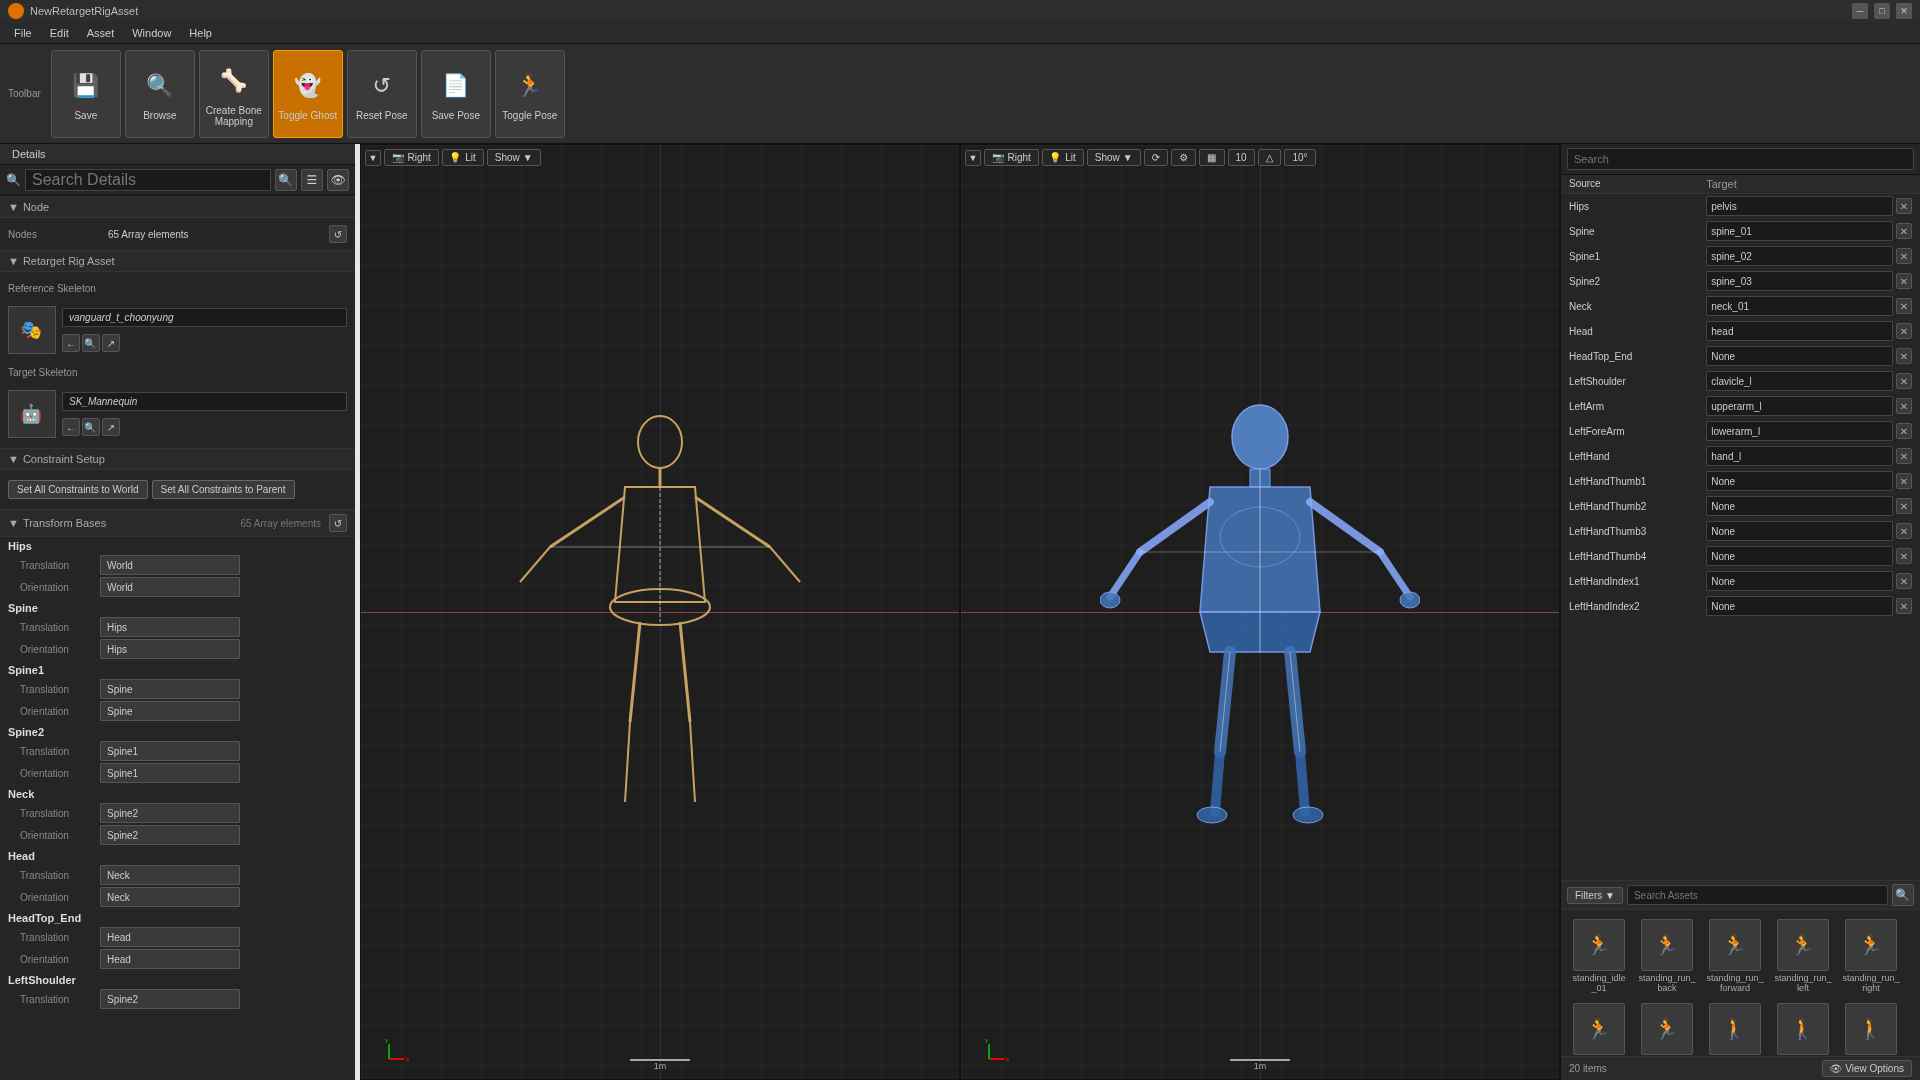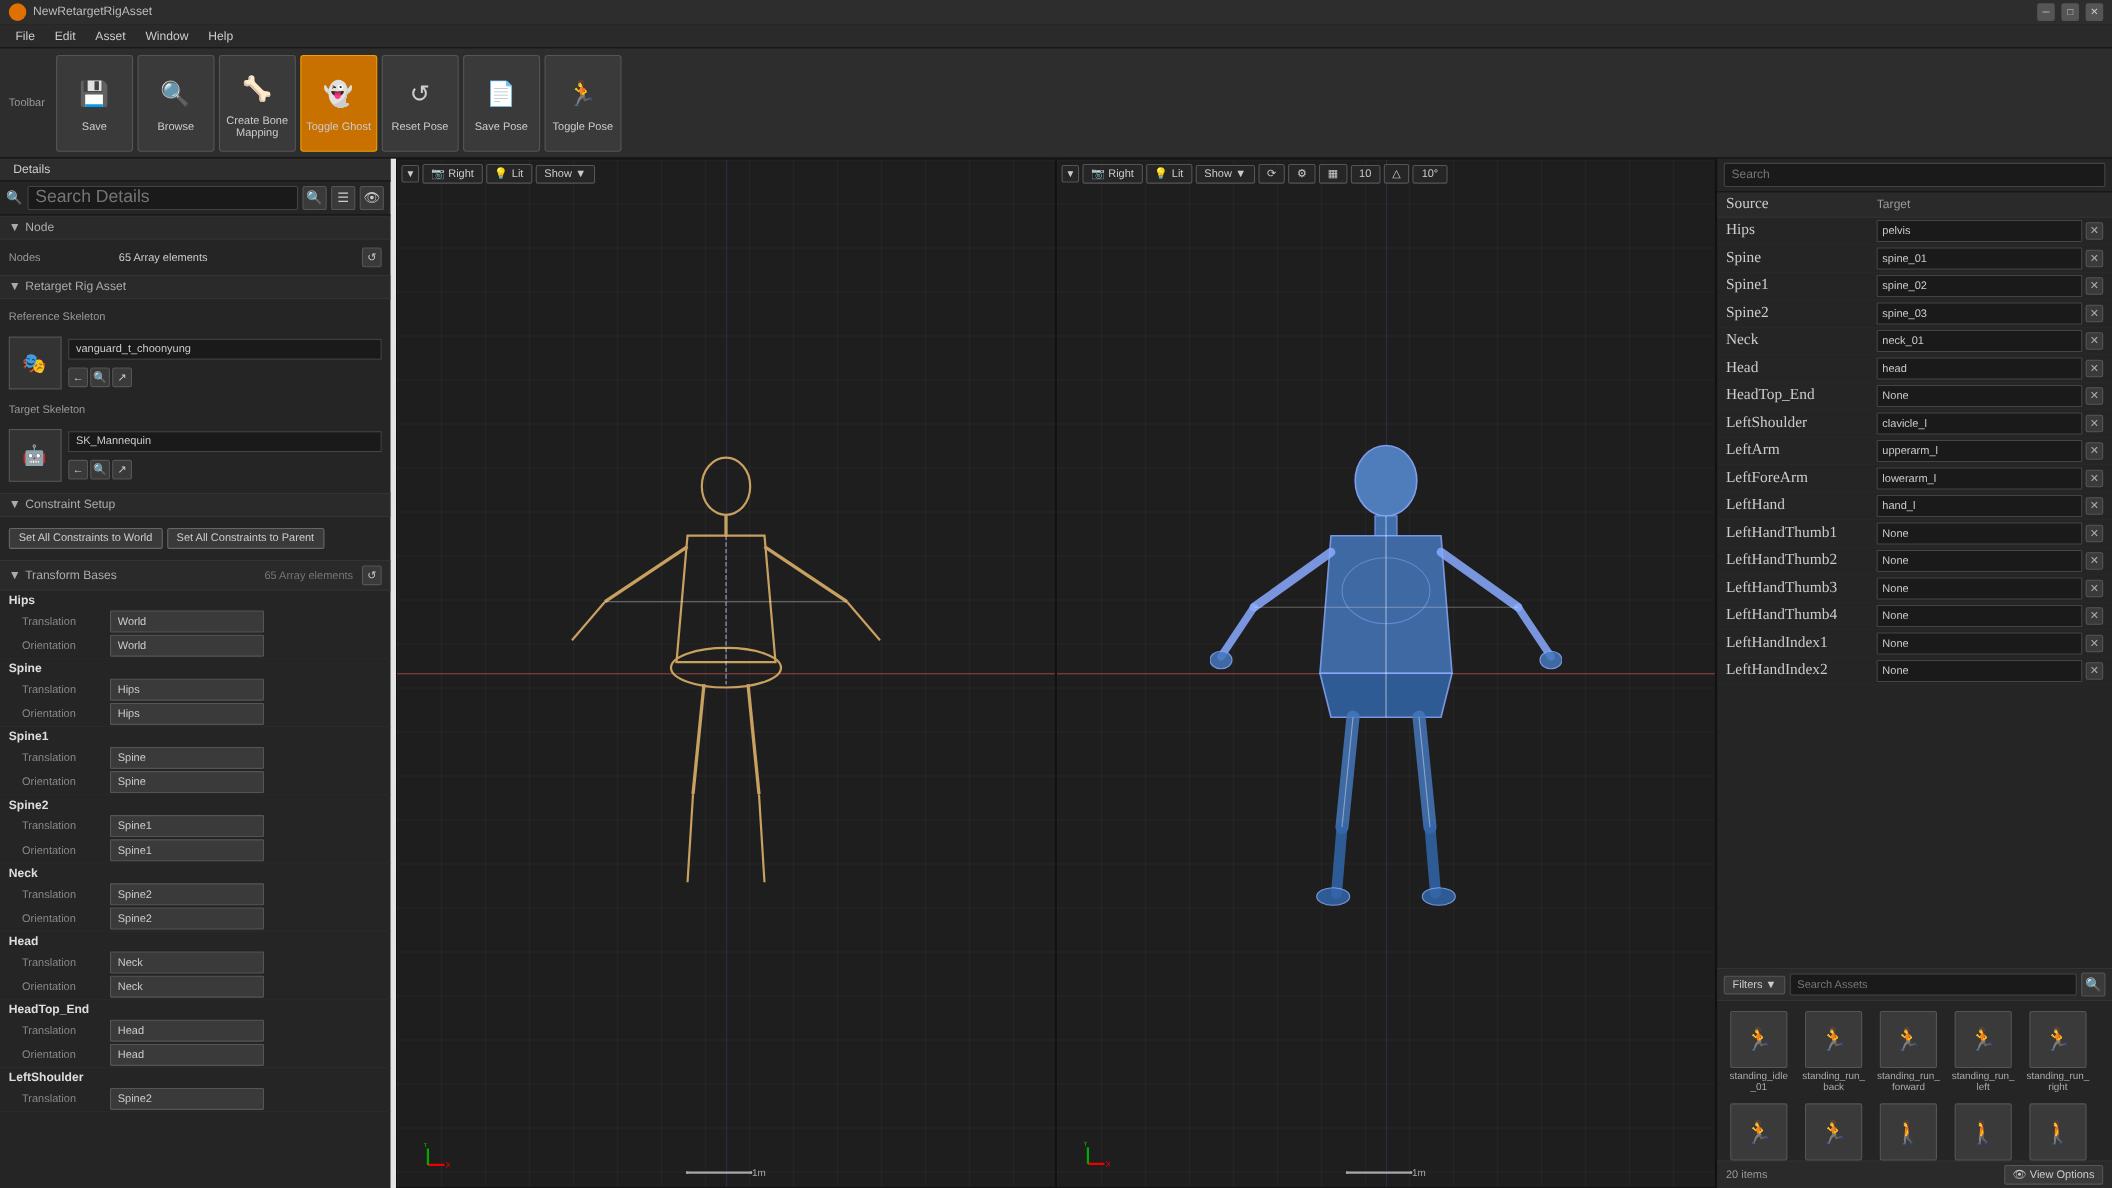--- a/index.html
+++ b/index.html
@@ -209,20 +209,21 @@
     .asset-name-box {
       flex: 1;
       background: #1a1a1a;
       border: 1px solid #444;
       padding: 3px 6px;
       font-size: 10px;
       color: #ccc;
       height: 22px;
       display: flex;
       align-items: center;
+      font-style: italic;
     }
     .asset-controls {
       display: flex;
       gap: 2px;
       margin-top: 4px;
     }
     .asset-ctrl-btn {
       width: 18px; height: 18px;
       background: #3a3a3a;
       border: 1px solid #555;
@@ -402,23 +403,22 @@
     .bone-table-scroll::-webkit-scrollbar-thumb { background: #555; border-radius: 3px; }
     .bone-table-row {
       display: flex;
       align-items: center;
       padding: 2px 8px;
       border-bottom: 1px solid #2a2a2a;
       min-height: 24px;
     }
     .col-source {
       flex: 1;
-      font-size: 14px;
-      color: #ccc;
-      font-family: Liberation Serif, serif;
+      font-size: 10px;
+      color: #ccc;
     }
     .col-target {
       flex: 1.5;
       display: flex;
       align-items: center;
       gap: 3px;
     }
     .target-dropdown {
       flex: 1;
       background: #1a1a1a;
@@ -529,21 +529,21 @@
       cursor: pointer;
       border-radius: 2px;
       display: flex; align-items: center; gap: 3px;
     }
     .vp-scale-bar {
       position: absolute;
       bottom: 8px;
       left: 50%;
       transform: translateX(-50%);
       display: flex;
-      flex-direction: row;
+      flex-direction: column;
       align-items: center;
       font-size: 9px;
       color: #aaa;
     }
     .scale-line {
       width: 60px;
       height: 2px;
       background: #aaa;
       border-left: 2px solid #aaa;
       border-right: 2px solid #aaa;

